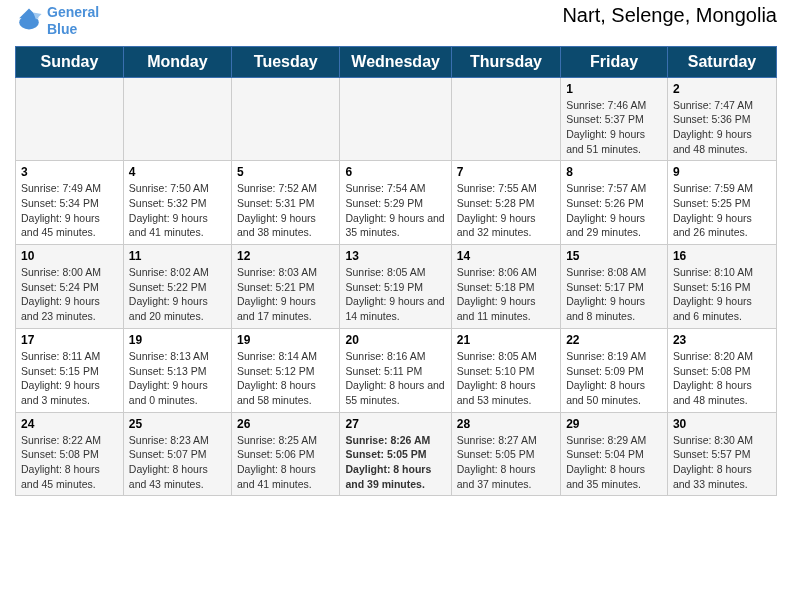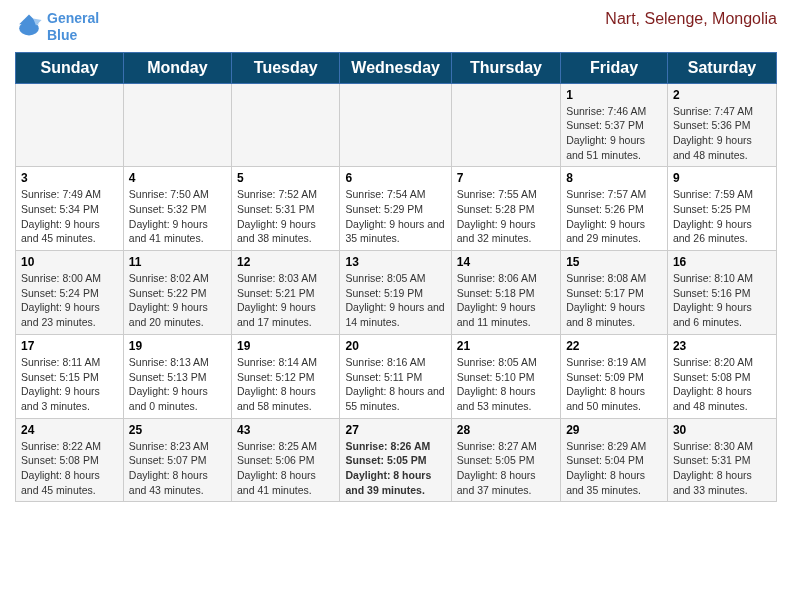--- a/index.html
+++ b/index.html
@@ -5,21 +5,21 @@
     * { margin: 0; padding: 0; box-sizing: border-box; }
     body {
       font-family: Arial, sans-serif;
       background: #fff;
       width: 792px;
       height: 612px;
       overflow: hidden;
     }
     .container {
       width: 792px;
-      padding: 10px 15px;
+      padding: 4px 15px;
     }
     .header-row {
       display: flex;
       align-items: flex-start;
       justify-content: space-between;
       margin-bottom: 8px;
     }
     .logo {
       display: flex;
       align-items: center;
@@ -40,22 +40,22 @@
     }
     .title-block {
       text-align: right;
     }
     .month-year {
       font-size: 32px;
       font-weight: bold;
       color: #333;
     }
     .location {
-      font-size: 16px;
-      color: #7f1d1d;
+      font-size: 20px;
+      color: #000000;
     }
     table {
       width: 100%;
       border-collapse: collapse;
       font-size: 11px;
     }
     thead th {
       background-color: #0c4a6e;
       color: #fff;
       padding: 6px 4px;
@@ -285,21 +285,21 @@
 Sunset: 5:08 PM
 Daylight: 8 hours and 45 minutes.</div>
           </td>
           <td>
             <span class="day-number">25</span>
             <div class="day-info" style="white-space: pre-line;">Sunrise: 8:23 AM
 Sunset: 5:07 PM
 Daylight: 8 hours and 43 minutes.</div>
           </td>
           <td>
-            <span class="day-number">43</span>
+            <span class="day-number">26</span>
             <div class="day-info" style="white-space: pre-line;">Sunrise: 8:25 AM
 Sunset: 5:06 PM
 Daylight: 8 hours and 41 minutes.</div>
           </td>
           <td>
             <span class="day-number">27</span>
             <div class="day-info" style="white-space: pre-line; font-weight: bold;">Sunrise: 8:26 AM
 Sunset: 5:05 PM
 Daylight: 8 hours and 39 minutes.</div>
           </td>
@@ -311,19 +311,19 @@
           </td>
           <td>
             <span class="day-number">29</span>
             <div class="day-info" style="white-space: pre-line;">Sunrise: 8:29 AM
 Sunset: 5:04 PM
 Daylight: 8 hours and 35 minutes.</div>
           </td>
           <td>
             <span class="day-number">30</span>
             <div class="day-info" style="white-space: pre-line;">Sunrise: 8:30 AM
-Sunset: 5:31 PM
+Sunset: 5:57 PM
 Daylight: 8 hours and 33 minutes.</div>
           </td>
         </tr>
       </tbody>
   </table>
 </div>
 
 </body></html>

